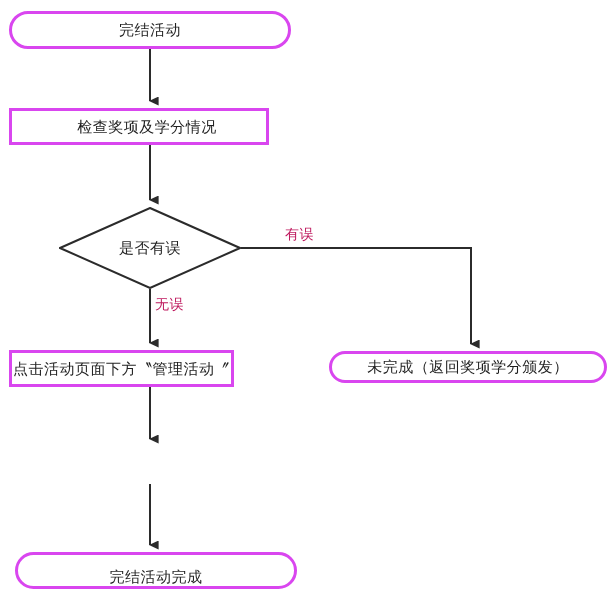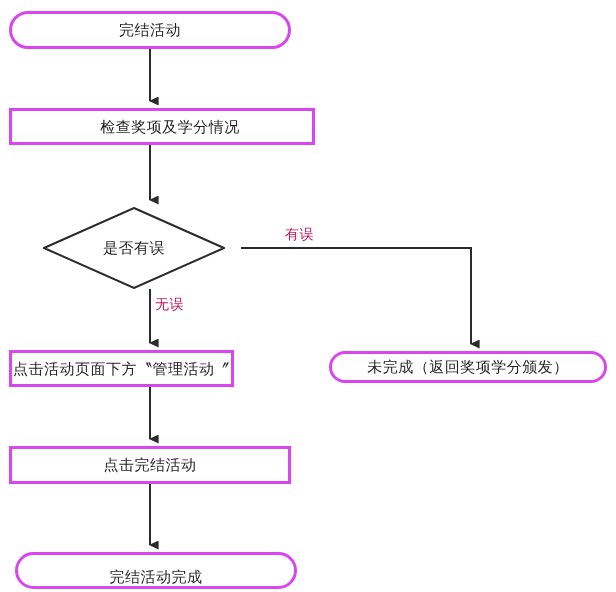--- a/index.html
+++ b/index.html
@@ -94,42 +94,39 @@
         <path d="M241,248 L471,248 L471,344" marker-end="url(#arrowhead)"></path>
         <path d="M150,387 L150,439" marker-end="url(#arrowhead)"></path>
         <path d="M150,484 L150,545" marker-end="url(#arrowhead)"></path>
       </g>
   </svg>
 
   <div class="node terminal" style="left: 9px; top: 11px; width: 282px; height: 38px;">
     <span>完结活动</span>
   </div>
 
-  <div class="node process" style="left: 9px; top: 108px; width: 306px; height: 37px; padding-left: 16px;">
+  <div class="node process" style="left: 9px; top: 108px; width: 260px; height: 37px; padding-left: 16px;">
     <span>检查奖项及学分情况</span>
   </div>
 
-  <div class="diamond-wrap" style="left: 43px; top: 207px; width: 182px; height: 82px;">
+  <div class="diamond-wrap" style="left: 59px; top: 207px; width: 182px; height: 82px;">
     <svg width="182" height="82" viewBox="0 0 182 82">
         <path d="M91,1 L181,41 L91,81 L1,41 Z" fill="#ffffff" stroke="#2b2b2b" stroke-width="2"></path>
       </svg>
     <div class="diamond-label">是否有误</div>
   </div>
 
   <div class="node process" style="left: 9px; top: 350px; width: 225px; height: 37px;">
     <span>点击活动页面下方〝管理活动〞</span>
   </div>
 
   <div class="node terminal" style="left: 329px; top: 351px; width: 278px; height: 32px;">
     <span>未完成（返回奖项学分颁发）</span>
   </div>
 
-  <div class="node process" style="left: 9px; top: 446px; width: 282px; height: 38px;">
-    <span>点击完结活动</span>
-  </div>
 
   <div class="node terminal" style="left: 15px; top: 552px; width: 282px; height: 37px; align-items: flex-end;">
     <span>完结活动完成</span>
   </div>
 
   <div class="edge-label" style="left: 155px; top: 296px;">无误</div>
   <div class="edge-label" style="left: 285px; top: 226px;">有误</div>
 
 </div>
 

